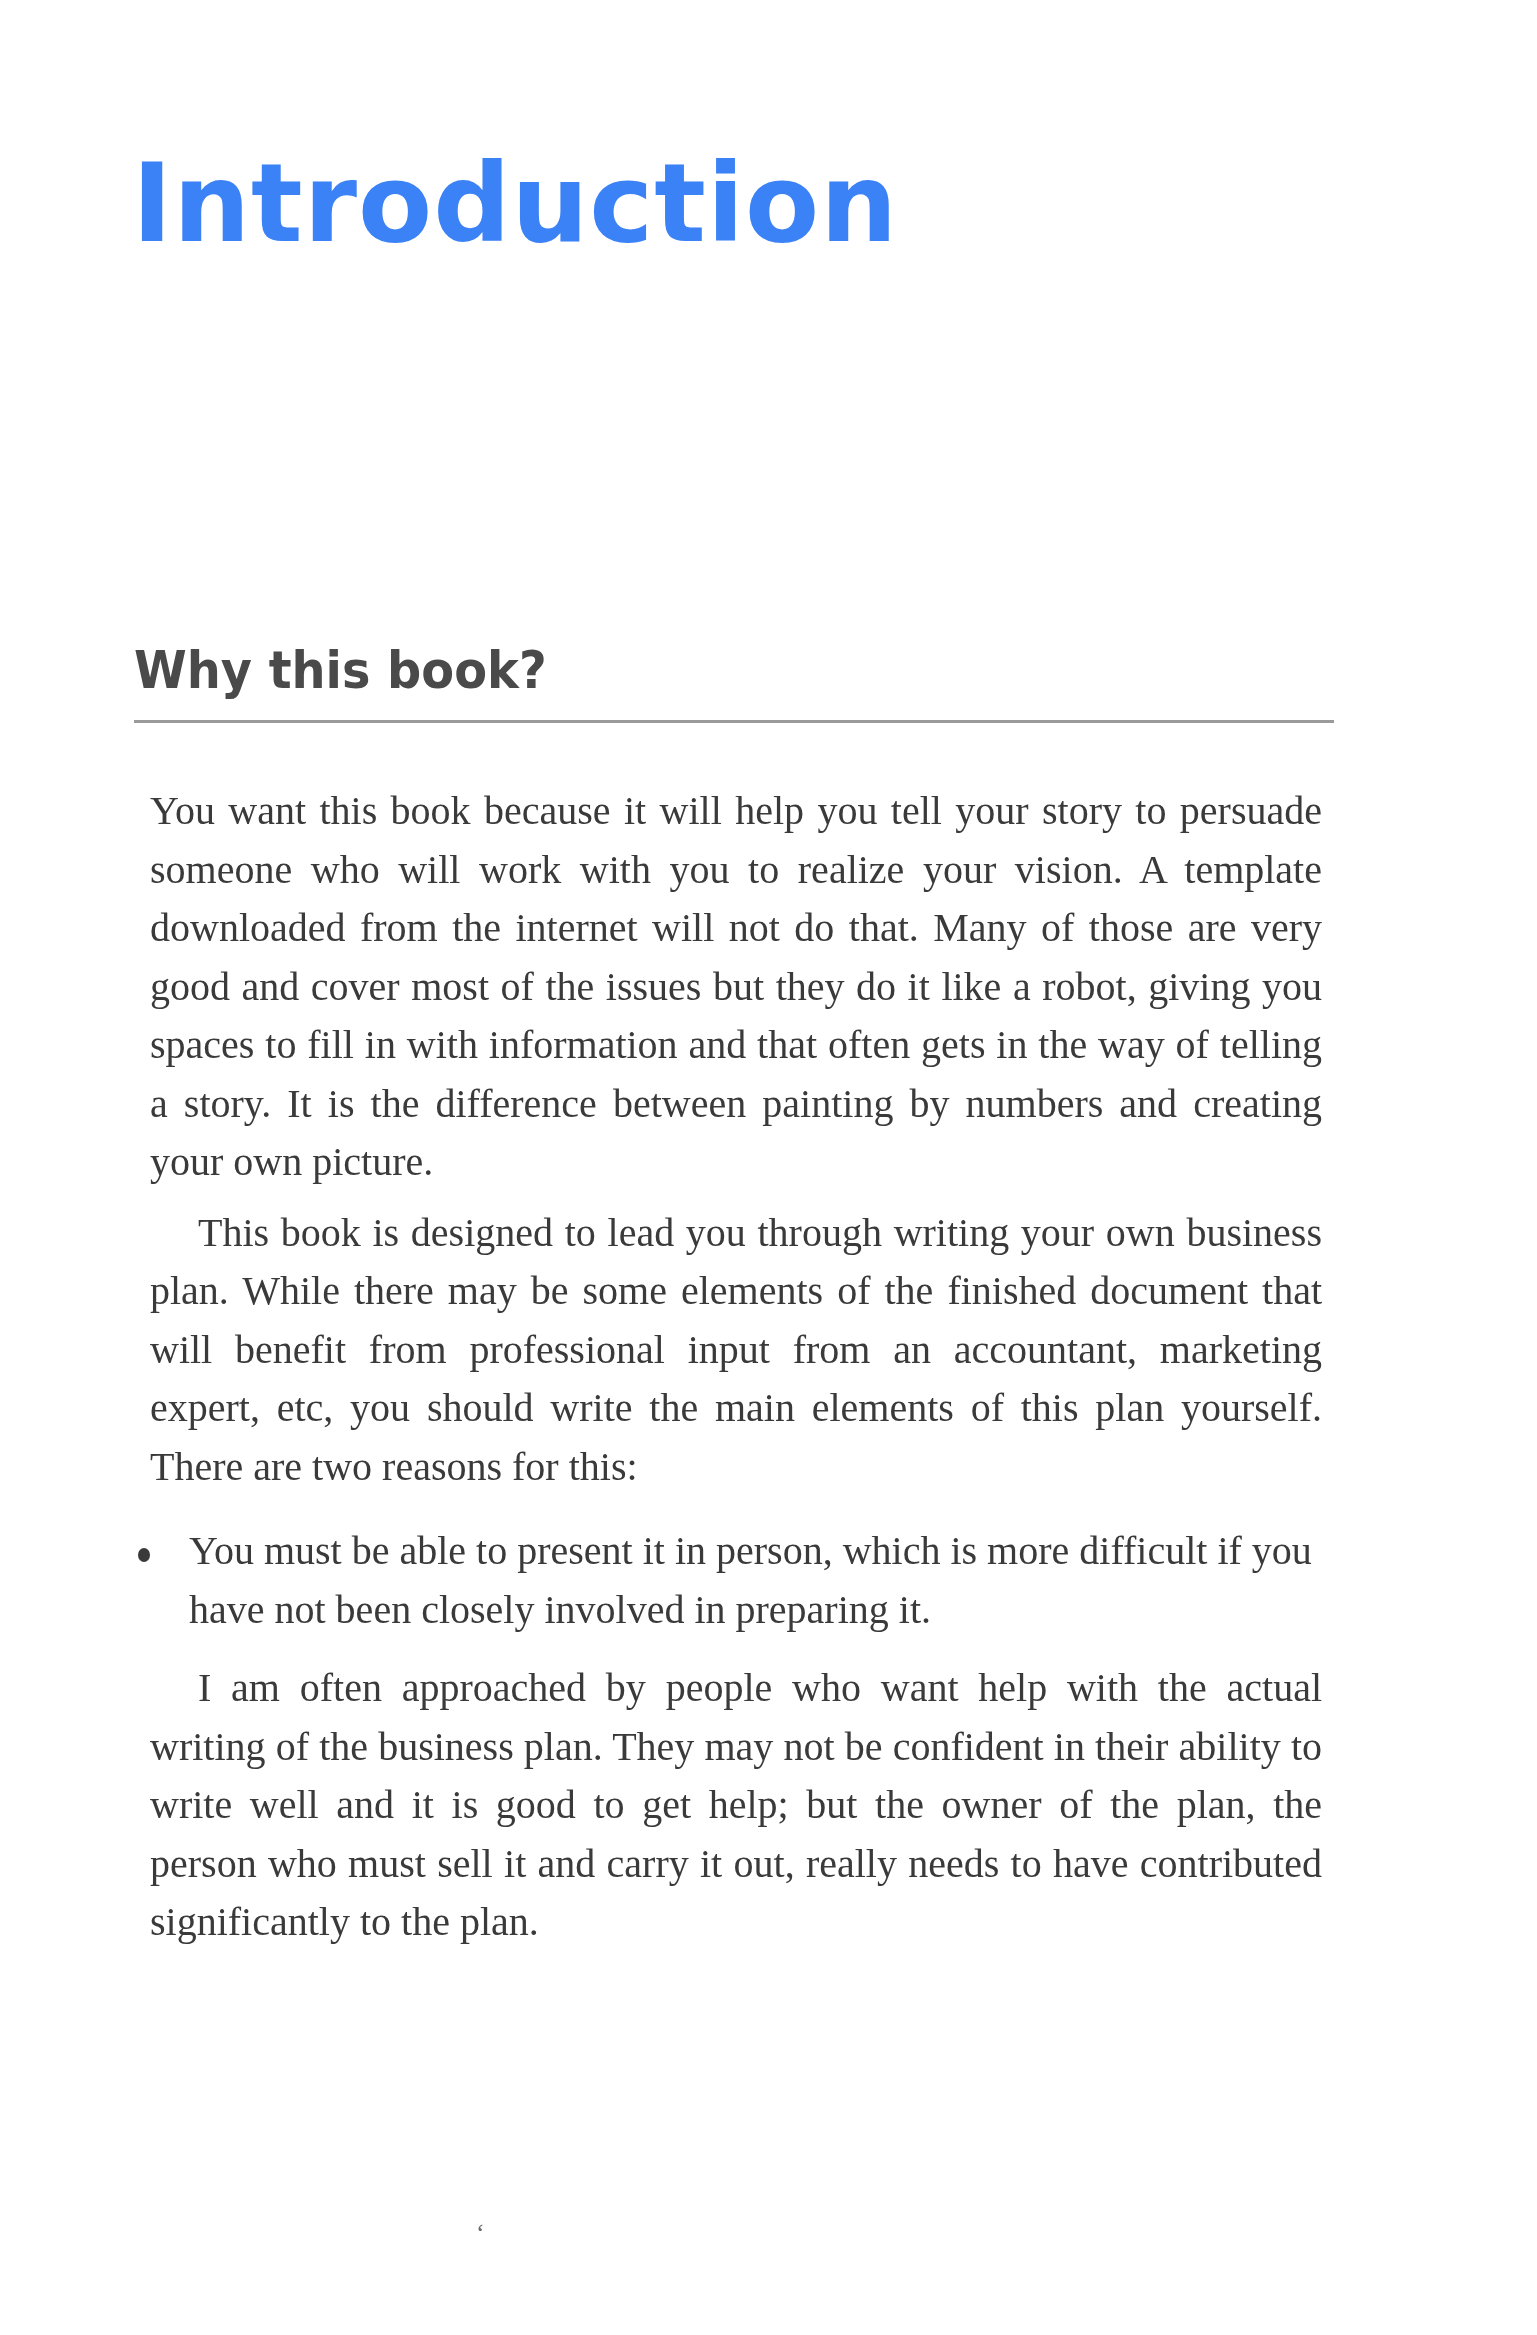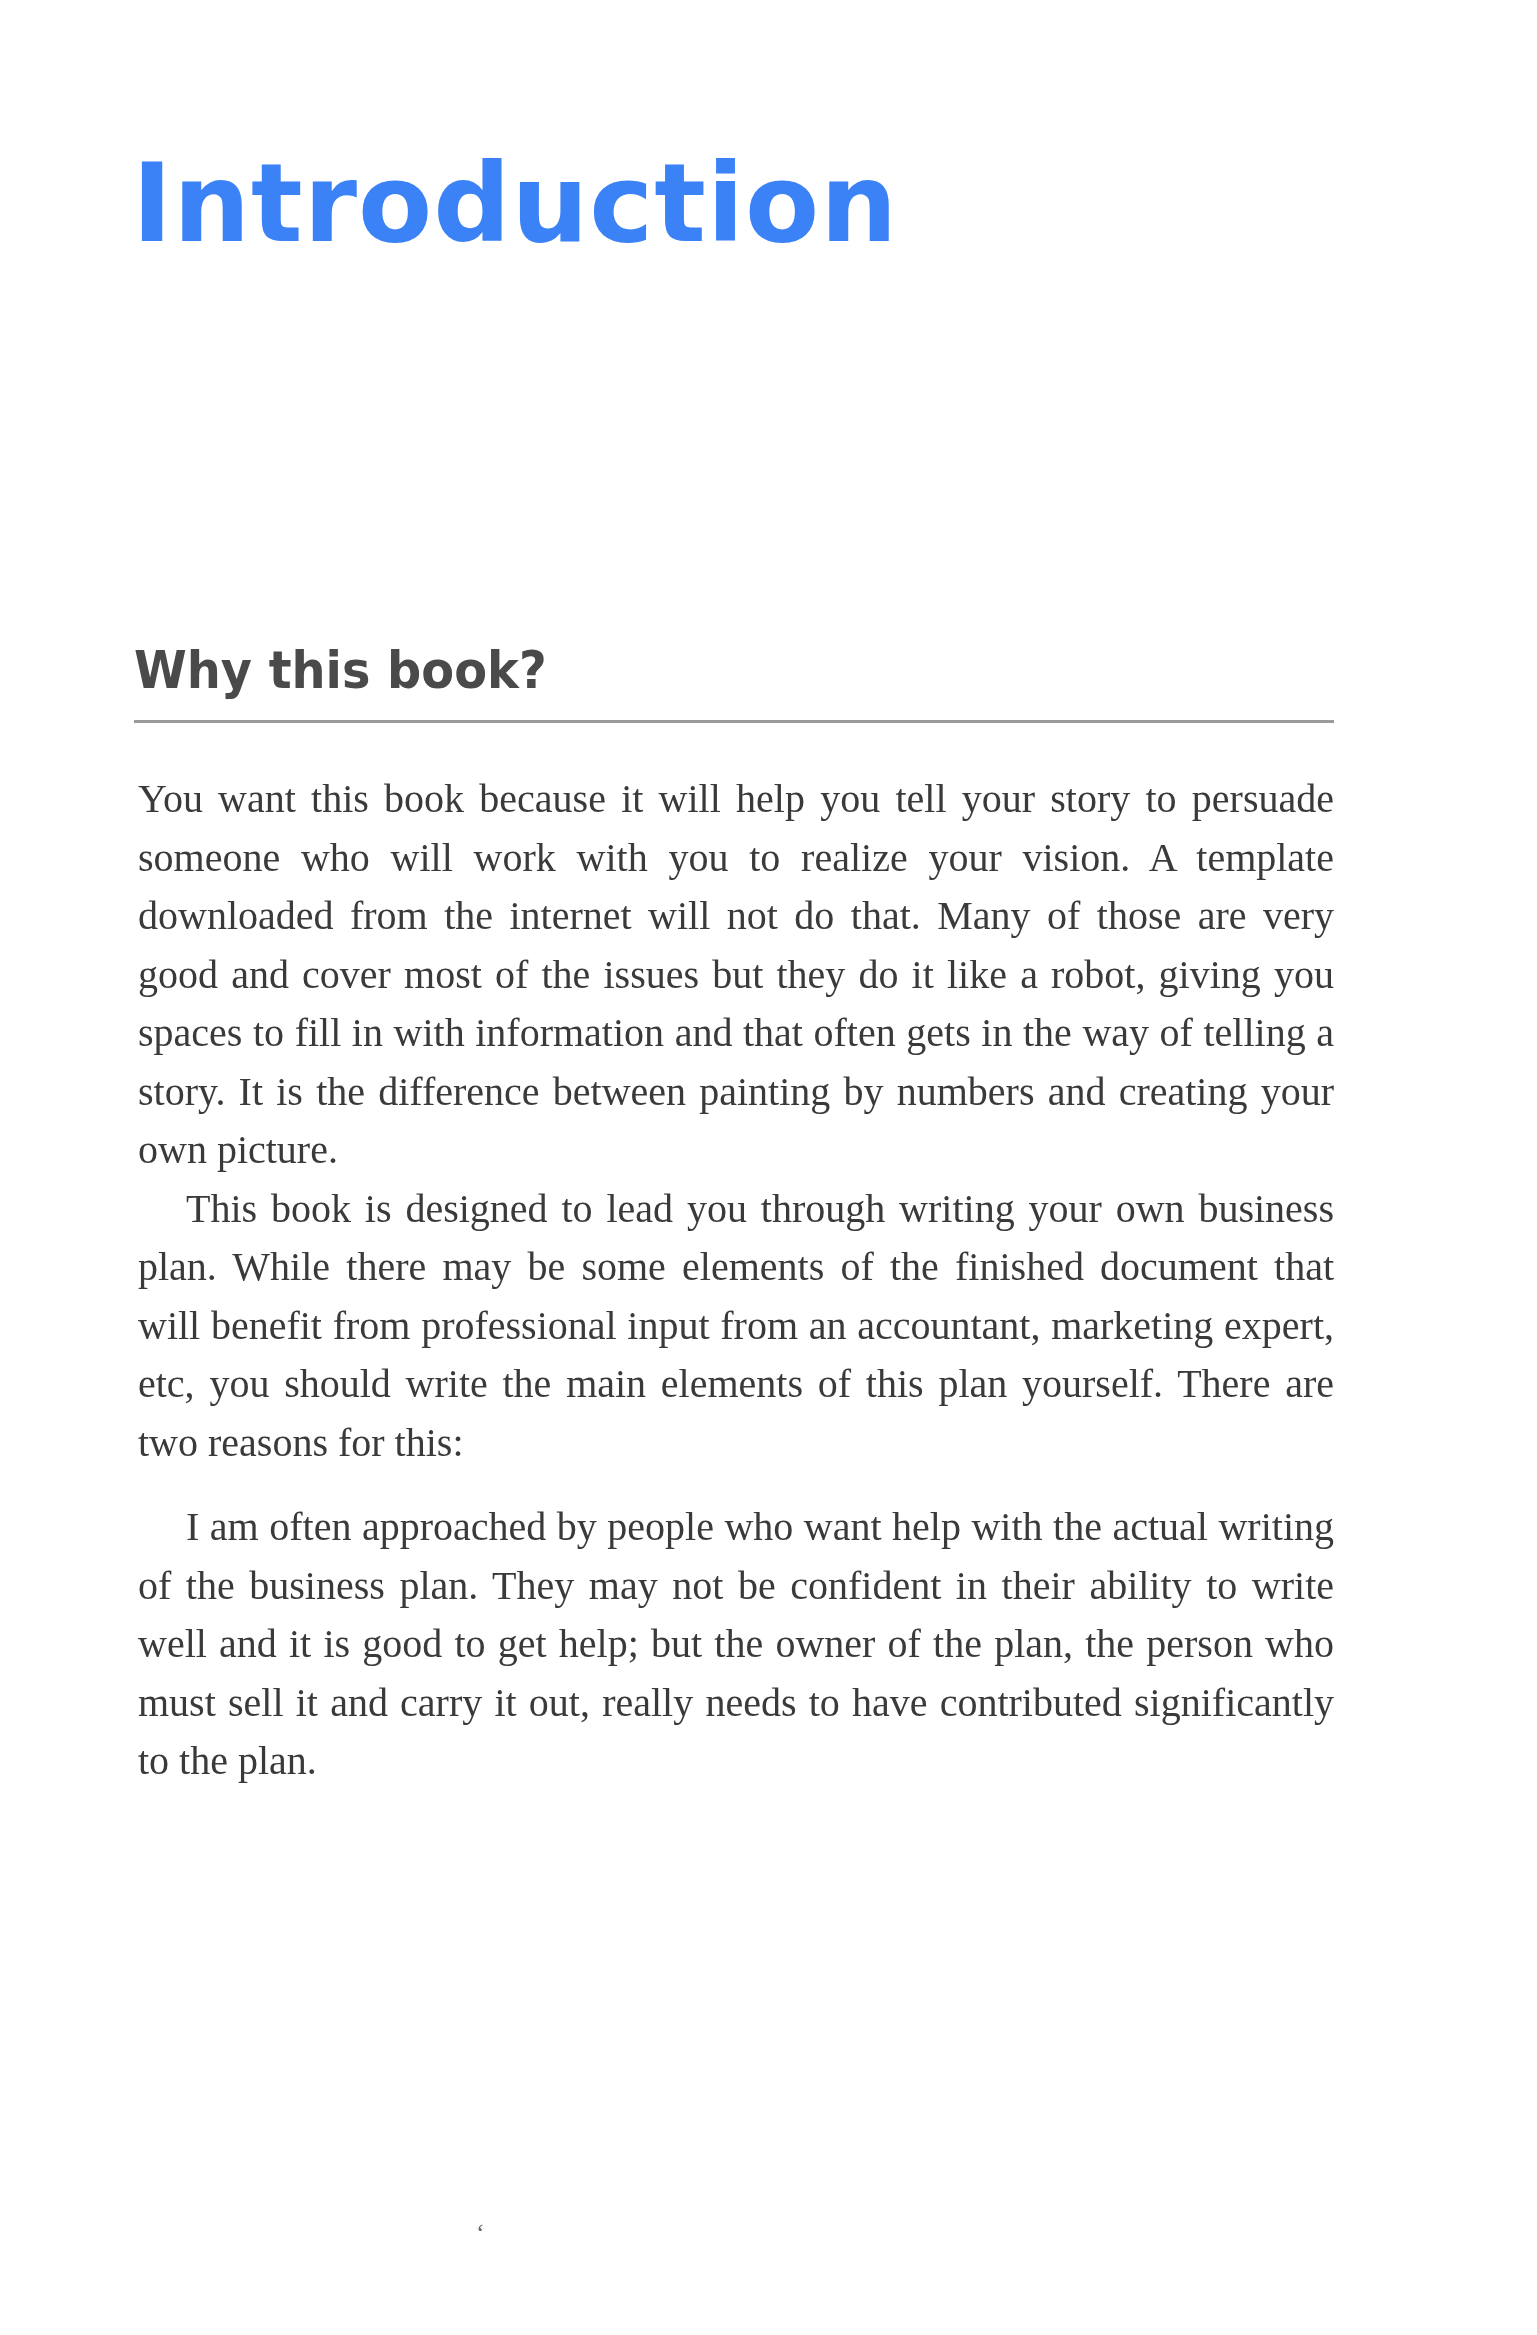--- a/index.html
+++ b/index.html
@@ -60,21 +60,21 @@
       position: absolute;
       left: 138px;
       top: 770px;
       width: 1196px;
       font-family: "Liberation Serif", serif;
       font-size: 40px;
       line-height: 58.5px;
       color: #3a3a3a;
     }
     .para {
-      margin: 0;
+      margin: 12px;
       text-align: justify;
     }
     .para.indent {
       text-indent: 48px;
     }
     .para.gap-top {
       margin-top: 32px;
     }
     .bullets {
       list-style: none;
@@ -113,19 +113,23 @@
 
   <h2 class="section-heading">Why this book?</h2>
 
   <hr class="section-rule">
 
   <div class="body-text">
     <p class="para">You want this book because it will help you tell your story to persuade someone who will work with you to realize your vision. A template downloaded from the internet will not do that. Many of those are very good and cover most of the issues but they do it like a robot, giving you spaces to fill in with information and that often gets in the way of telling a story. It is the difference between painting by numbers and creating your own picture.</p>
     <p class="para indent">This book is designed to lead you through writing your own business plan. While there may be some elements of the finished document that will benefit from professional input from an accountant, marketing expert, etc, you should write the main elements of this plan yourself. There are two reasons for this:</p>
 
     <ul class="bullets">
+      <li class="bullet-item">
+        <span class="bullet-dot"></span>
+        <span>You must be able to present it in person, which is more difficult if you have not been closely involved in preparing it.</span>
+      </li>
     </ul>
 
     <p class="para indent">I am often approached by people who want help with the actual writing of the business plan. They may not be confident in their ability to write well and it is good to get help; but the owner of the plan, the person who must sell it and carry it out, really needs to have contributed significantly to the plan.</p>
   </div>
 
   <span class="stray-mark">ʻ</span>
 </div>
 
 </body></html>

